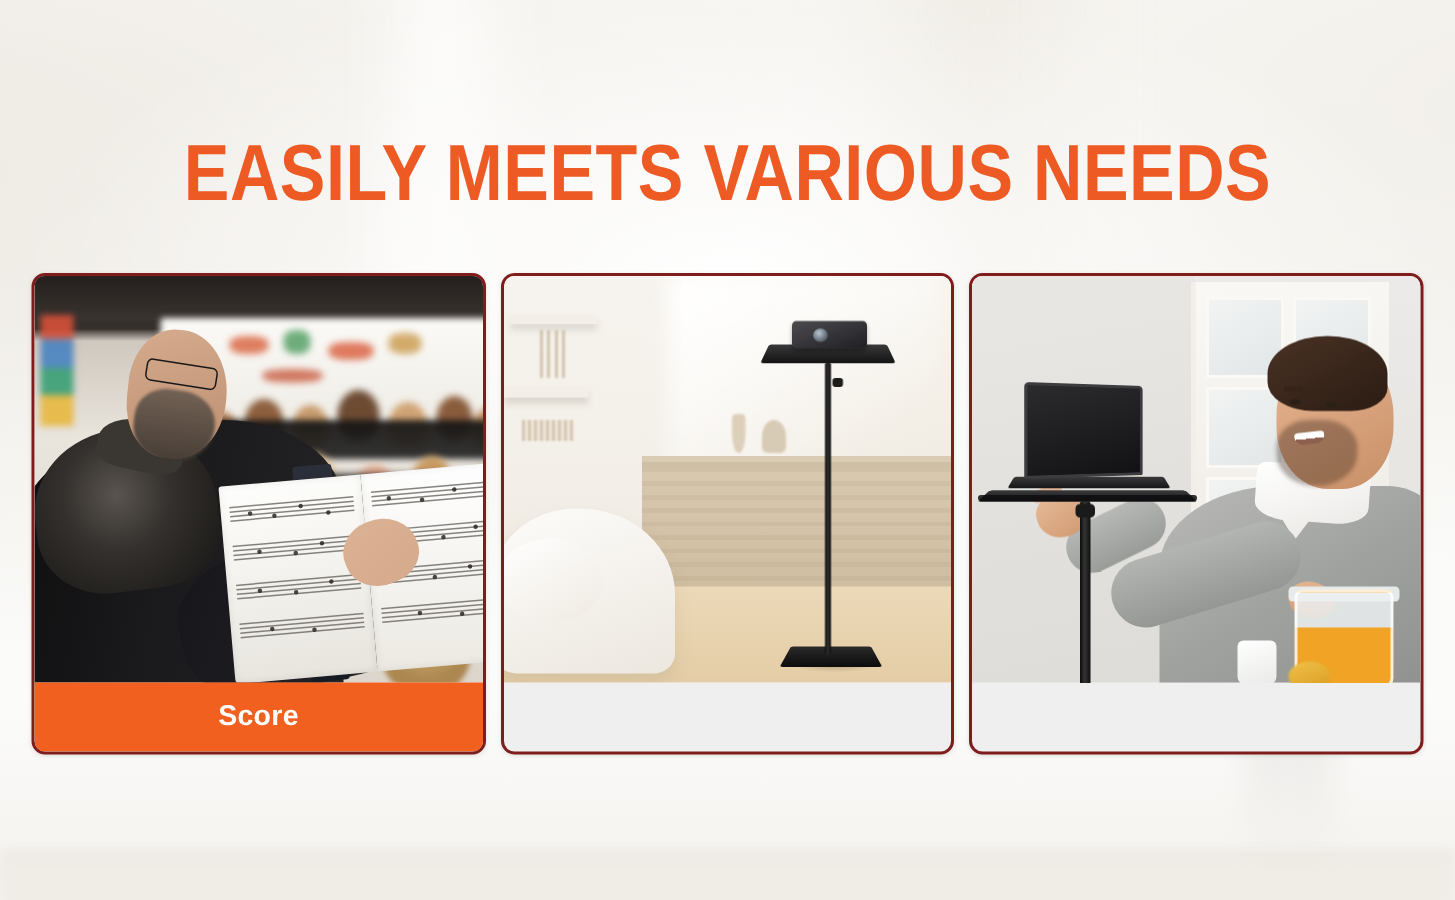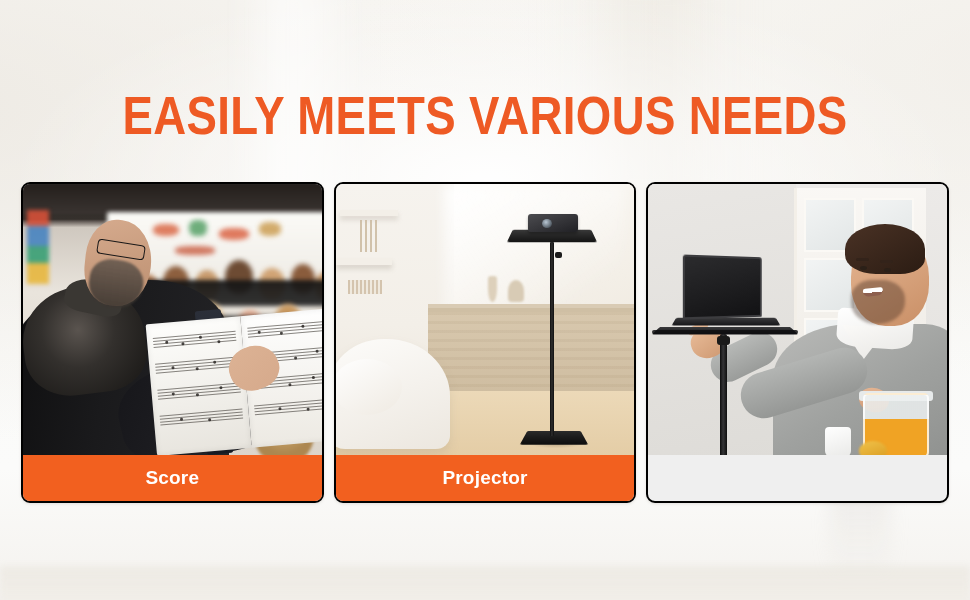--- a/index.html
+++ b/index.html
@@ -85,21 +85,21 @@
   #cards {
     position:absolute;
     left:21px; top:182px;
     width:928px; height:321px;
     display:flex;
     gap:10px;
   }
   .card {
     position:relative;
     flex:1 1 0;
-    border:2px solid #000000;
+    border:2px solid #7f1d1d;
     border-radius:9px;
     overflow:hidden;
     background:#efefef;
     box-shadow:0 1px 3px rgba(120,110,100,.18);
   }
   .photo {
     position:absolute;
     left:0; right:0; top:0; bottom:46px;
     overflow:hidden;
   }
@@ -660,21 +660,20 @@
 
           <div class="c2-shadow"></div>
           <div class="c2-base"></div>
           <div class="c2-pole"></div>
           <div class="c2-knob"></div>
           <div class="c2-plate"></div>
           <div class="c2-proj"></div>
           <div class="c2-lens"></div>
         </div>
       </div>
-      <div class="caption">Projector</div>
     </div>
 
     <div class="card">
       <div class="photo">
         <div class="scene">
           <div class="c3-room"></div>
           <div class="c3-wall-l"></div>
           <div class="c3-door"></div>
           <div class="c3-pane" style="left:156px;top:14px;width:52px;height:54px;"></div>
           <div class="c3-pane" style="left:214px;top:14px;width:52px;height:54px;"></div>

